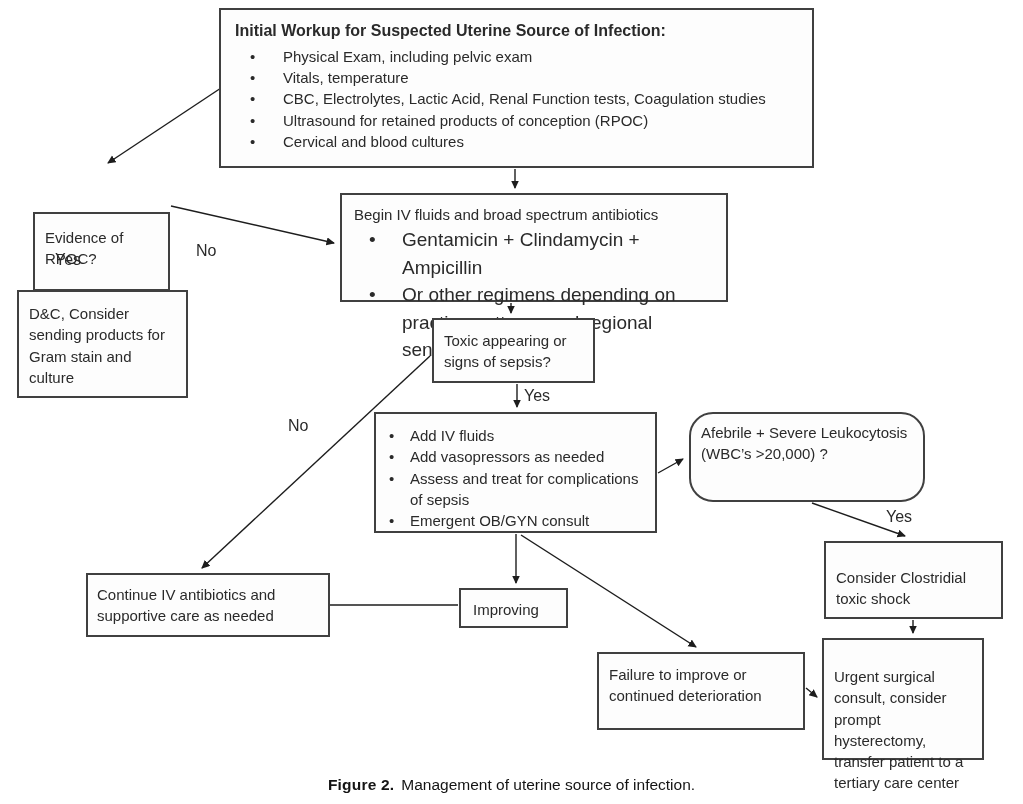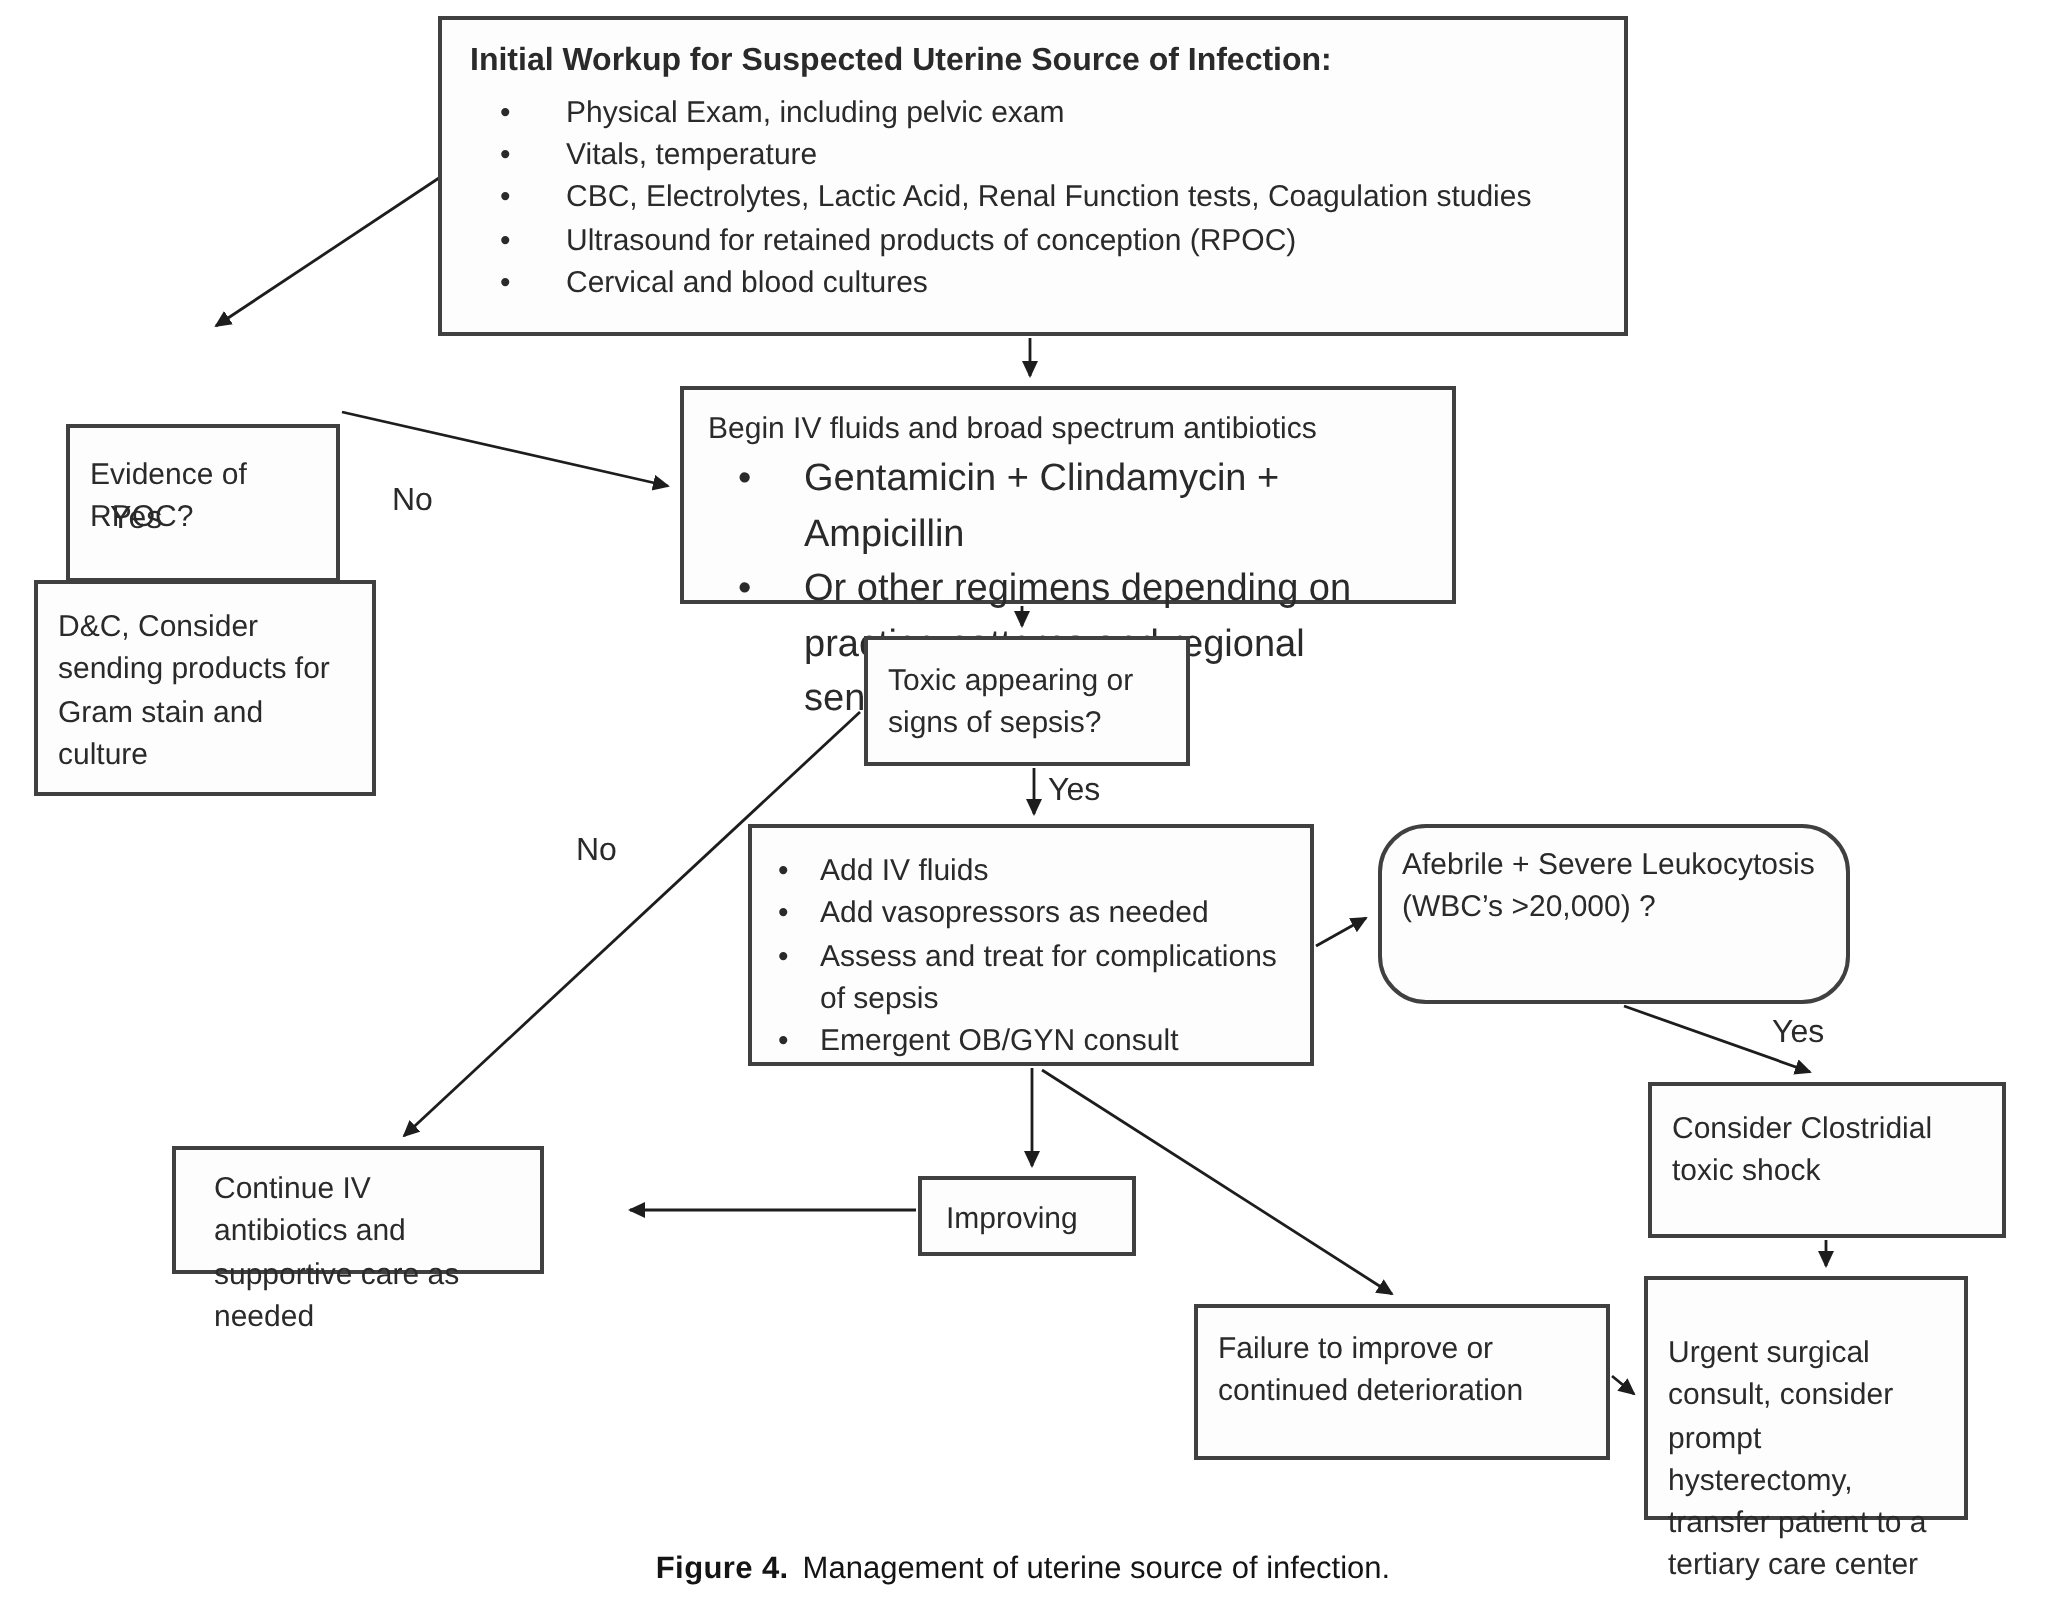--- a/index.html
+++ b/index.html
@@ -31,23 +31,23 @@
   }
 
   
   #workup      { left: 219px; top: 8px;   width: 595px; height: 160px; padding: 10px 14px; }
   #rpoc        { left: 33px;  top: 168px; width: 137px; height: 79px;  padding: 13px 10px; margin-top: 44px; }
   #dc          { left: 17px;  top: 290px; width: 171px; height: 108px; padding: 11px 10px; }
   #begin-iv    { left: 340px; top: 193px; width: 388px; height: 109px; padding: 9px 12px; }
   #toxic       { left: 432px; top: 318px; width: 163px; height: 65px;  padding: 10px 10px; }
   #add-iv      { left: 374px; top: 412px; width: 283px; height: 121px; padding: 11px 12px; }
   #afebrile    { left: 689px; top: 412px; width: 236px; height: 90px;  padding: 8px 10px; border-radius: 24px; }
-  #clostridial { left: 824px; top: 541px; width: 179px; height: 78px;  padding: 11px 10px; }
+  #clostridial { left: 824px; top: 541px; width: 179px; height: 78px;  padding: 24px 10px; }
   #urgent      { left: 822px; top: 638px; width: 162px; height: 122px; padding: 26px 10px; }
-  #continue-abx{ left: 86px;  top: 573px; width: 186px; height: 64px;  padding: 9px 19px; }
+  #continue-abx{ left: 86px;  top: 573px; width: 244px; height: 64px;  padding: 9px 9px; }
   #improving   { left: 459px; top: 588px; width: 109px; height: 40px;  padding: 9px 12px; }
   #failure     { left: 597px; top: 652px; width: 208px; height: 78px;  padding: 10px 10px; }
 
   .node-title { font-weight: bold; font-size: 16px; margin-bottom: 3px; }
 
   ul.bullets { list-style: none; }
   .bullets li { position: relative; }
   .bullets-wide li  { padding-left: 48px; }
   .bullets-wide li::before  { content: "\2022"; position: absolute; left: 15px; }
   .bullets-tight li { padding-left: 22px; }
@@ -167,16 +167,16 @@
     <div>Failure to improve or continued deterioration</div>
   </div>
 
   <div class="edge-label" id="lbl-rpoc-yes">Yes</div>
   <div class="edge-label" id="lbl-rpoc-no">No</div>
   <div class="edge-label" id="lbl-toxic-yes">Yes</div>
   <div class="edge-label" id="lbl-toxic-no">No</div>
   <div class="edge-label" id="lbl-afebrile-yes">Yes</div>
 
   <div class="caption">
-    <span class="cap-label">Figure 4.</span><span>Management of uterine source of infection.</span>
+    <span class="cap-label">Figure 2.</span><span>Management of uterine source of infection.</span>
   </div>
 
 </div>
 
 </body></html>

